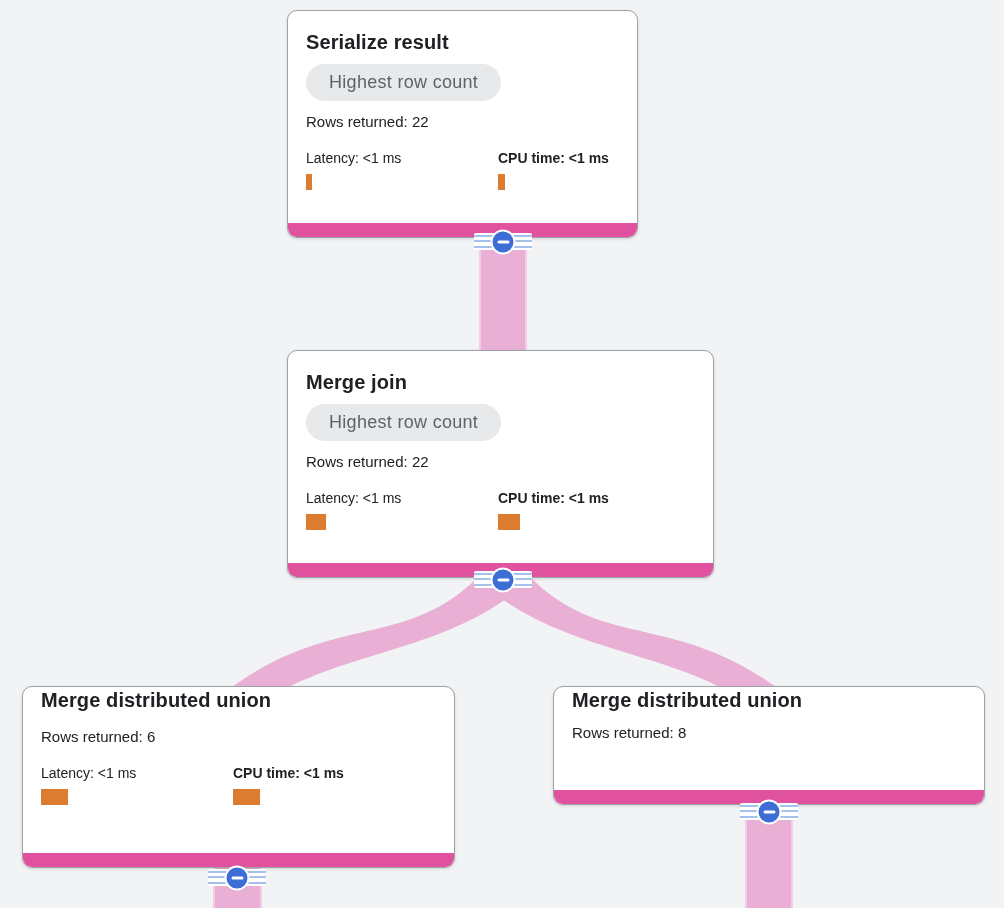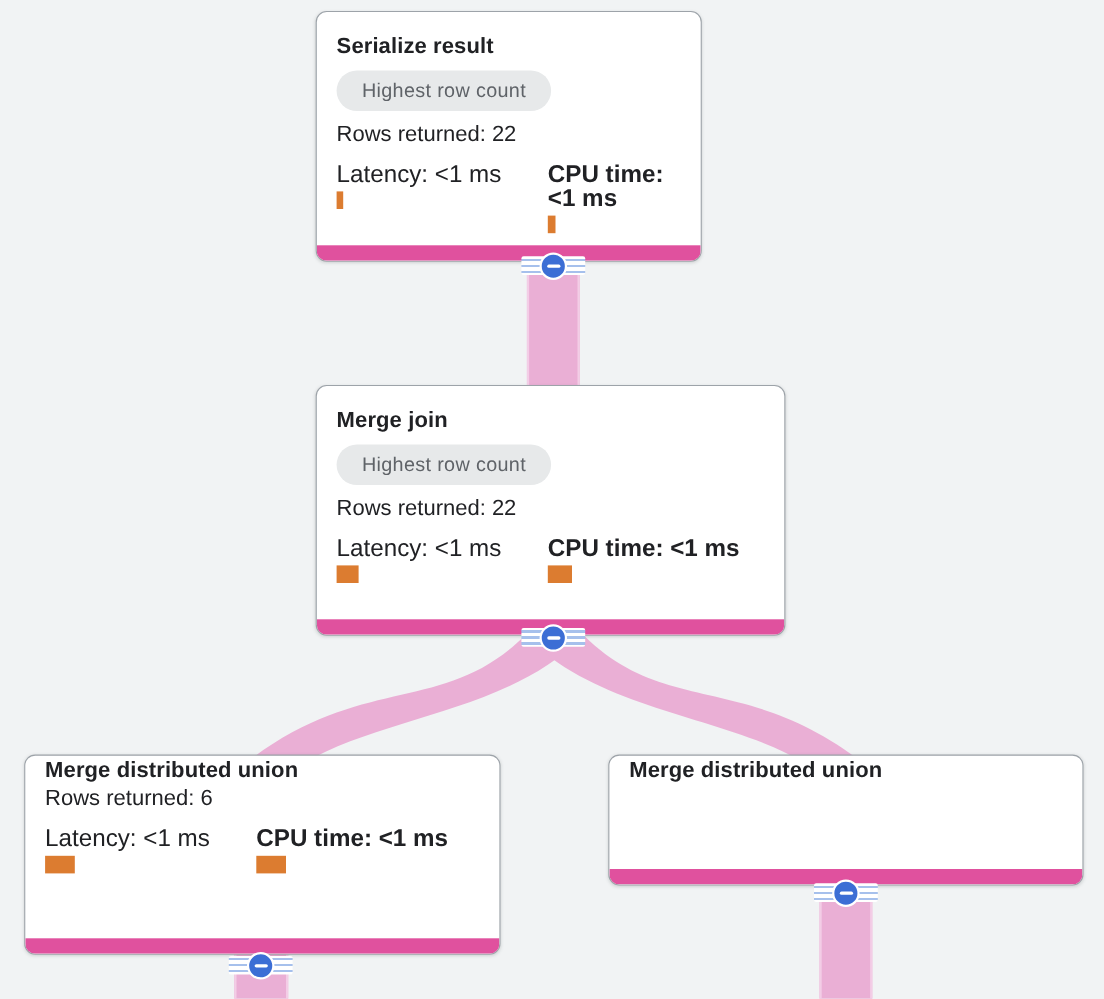--- a/index.html
+++ b/index.html
@@ -33,25 +33,25 @@
   .card-title{
     margin-top:0;font-size:20px;line-height:26px;font-weight:600;
     letter-spacing:.1px;color:var(--text);
   }
   .card.has-badge .card-title{margin-top:18px;}
   .badge{
     display:inline-flex;align-items:center;margin-top:9px;height:37px;
     padding:0 23px;border-radius:19px;background:var(--badge-bg);
     color:var(--badge-text);font-size:18px;font-weight:500;letter-spacing:.3px;
   }
-  .rows-line{margin-top:10px;font-size:20px;line-height:22px;}
+  .rows-line{margin-top:10px;font-size:15px;line-height:22px;}
   .metrics{display:flex;margin-top:14px;}
   .metric{width:192px;}
   .metric:last-child{flex:1;font-weight:bold;}
-  .metric-label{font-size:22px;line-height:22px;}
+  .metric-label{font-size:14px;line-height:22px;}
   .metric-bar{margin-top:5px;height:16px;background:var(--bar-orange);}
   .accent-bar{
     position:absolute;left:0;right:0;bottom:0;height:14px;
     background:var(--accent-pink);
   }
 
   
   .port{position:absolute;z-index:3;width:58px;height:17px;}
   .port-stripes{
     position:absolute;inset:0;border-radius:2px;
@@ -111,36 +111,37 @@
       <div class="metric">
         <div class="metric-label">CPU time: &lt;1 ms</div>
         <div class="metric-bar" style="width: 22px;"></div>
       </div>
     </div>
     <div class="accent-bar"></div>
   </div>
 
   <div class="card" style="left:22px;top:686px;width:433px;height:182px">
     <div class="card-title">Merge distributed union</div>
-    <div class="rows-line" style="margin-top:2px">Rows returned: 6</div>
+    <div class="rows-line" style="margin-top:13px">Rows returned: 6</div>
     <div class="metrics">
       <div class="metric">
         <div class="metric-label">Latency: &lt;1 ms</div>
         <div class="metric-bar" style="width: 27px;"></div>
       </div>
       <div class="metric">
         <div class="metric-label">CPU time: &lt;1 ms</div>
         <div class="metric-bar" style="width: 27px;"></div>
       </div>
     </div>
     <div class="accent-bar"></div>
   </div>
 
   <div class="card" style="left:553px;top:686px;width:432px;height:119px">
     <div class="card-title">Merge distributed union</div>
+    <div class="rows-line" style="margin-top:9px">Rows returned: 8</div>
     <div class="accent-bar"></div>
   </div>
 
   <div class="port" style="left:474px;top:233px">
     <div class="port-stripes"></div>
     <div class="port-circle">
       <div class="minus-glyph"></div>
     </div>
   </div>
   <div class="port" style="left:474px;top:571px">

